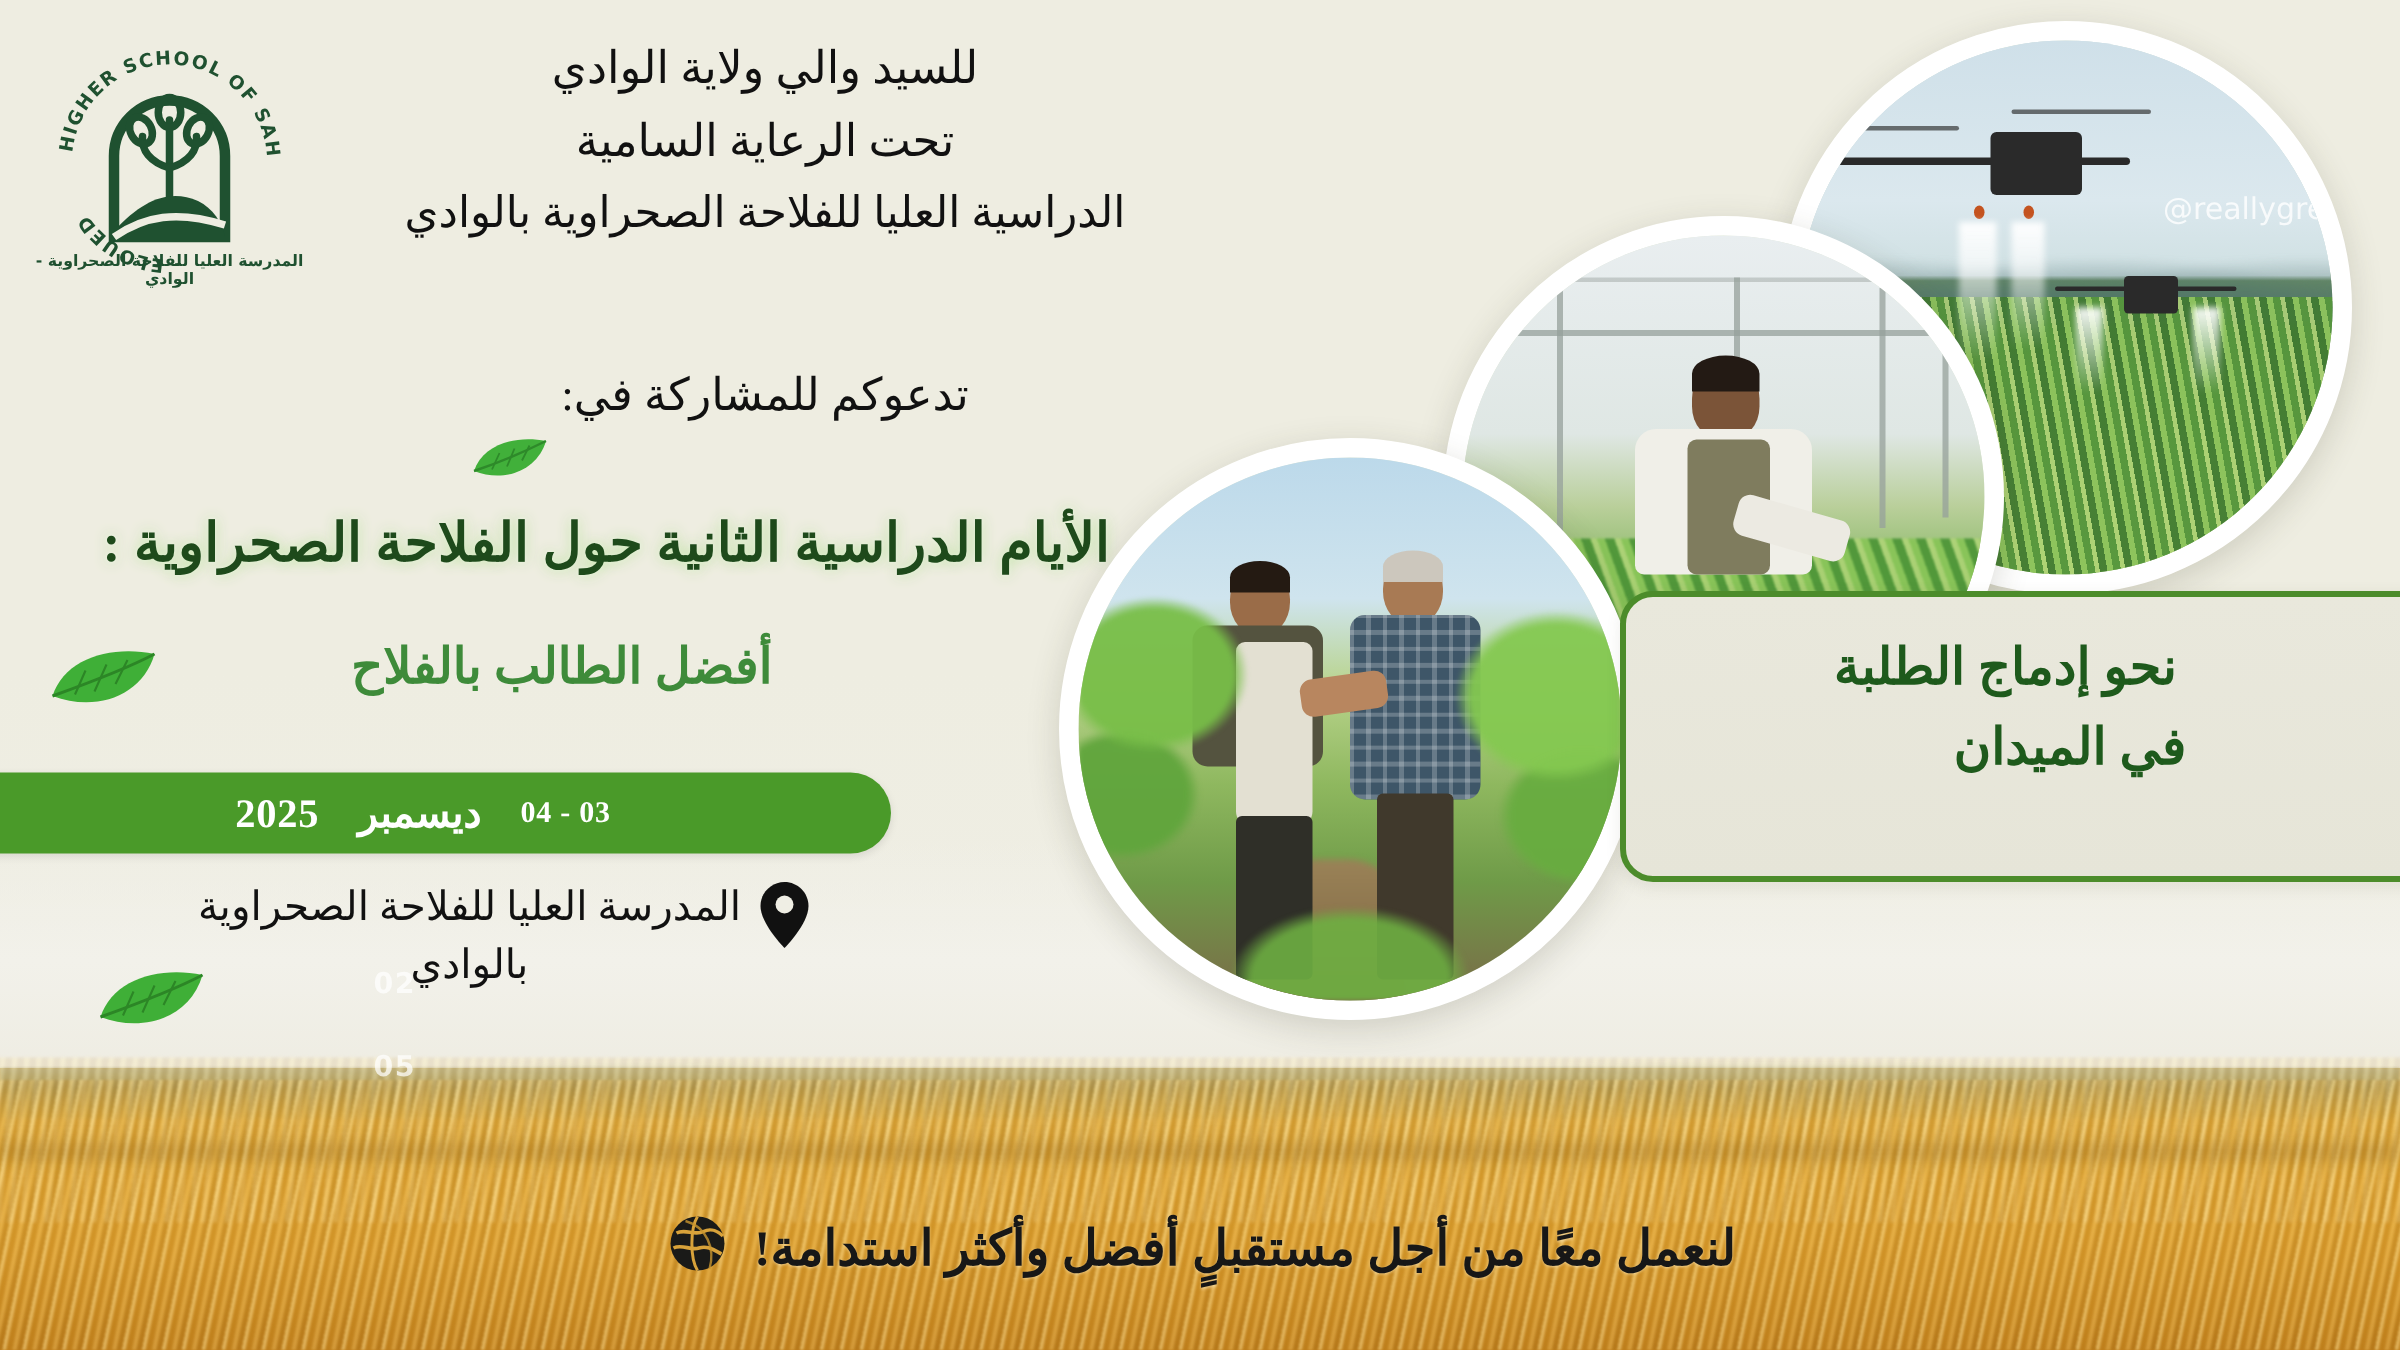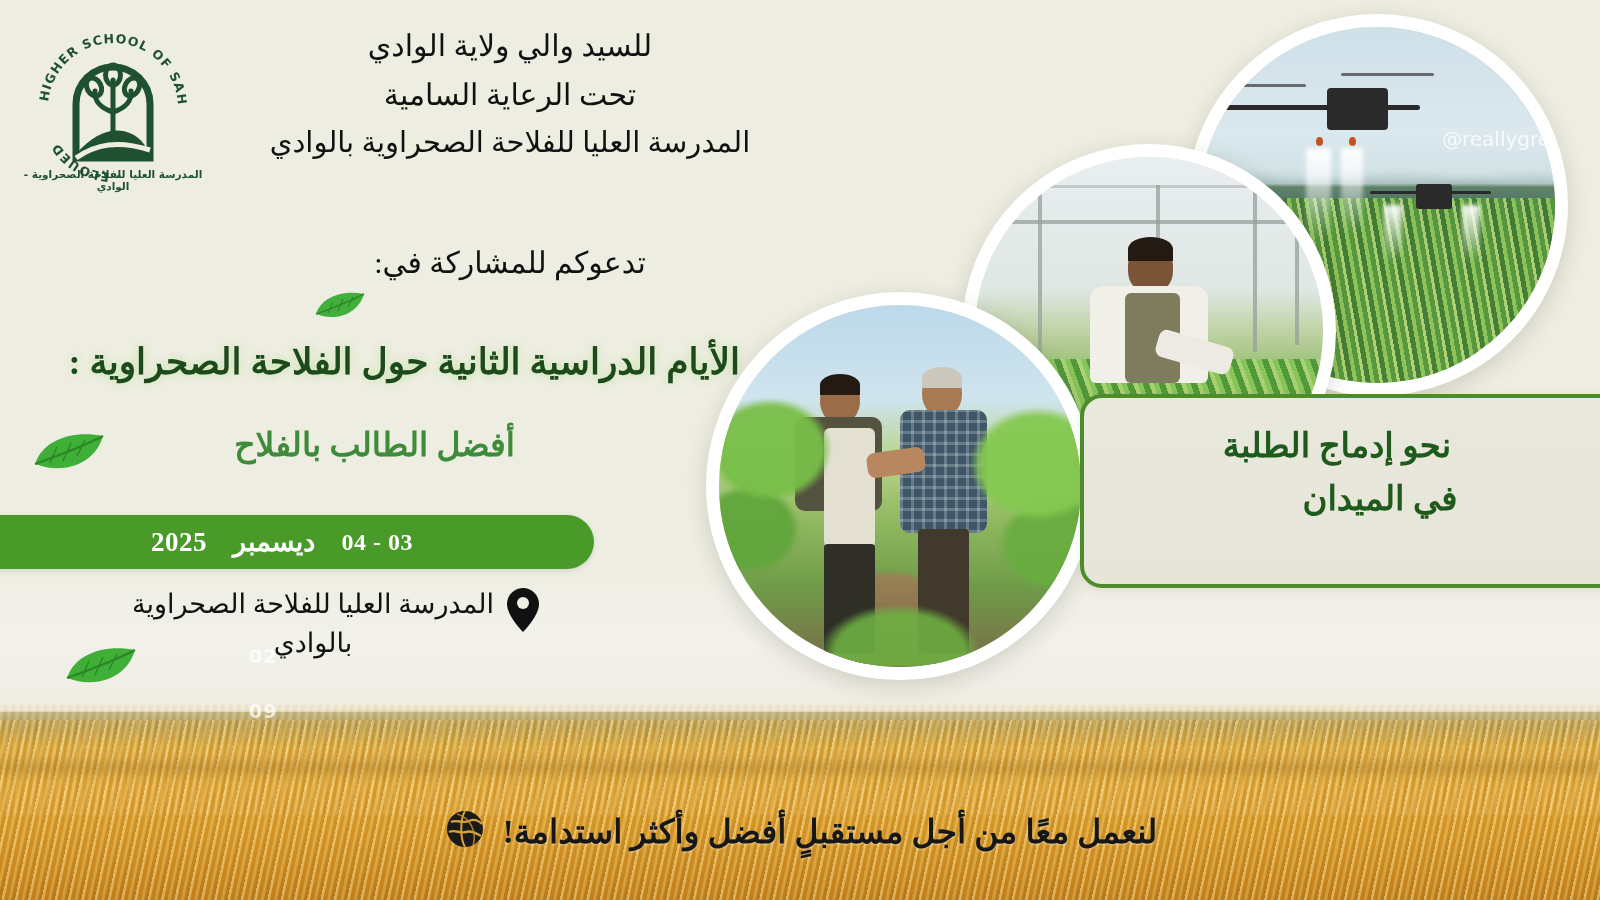--- a/index.html
+++ b/index.html
@@ -114,21 +114,21 @@
     position:absolute;left:-20px;top:515px;width:604px;height:54px;
     background:#4A9A29;border-radius:0 30px 30px 0;
     box-shadow:0 2px 6px rgba(0,0,0,.10);
     display:flex;align-items:center;justify-content:center;
     direction:rtl;gap:26px;padding-right:10px;
   }
   .date-band span{
     color:#fff;font-family:Liberation Serif, serif;
     font-weight:700;font-size:27px;letter-spacing:.5px;
   }
-  .date-band .d-day{font-size:24px;}
+  .date-band .d-day{font-size:20px;}
 
   
   .location{
     position:absolute;right:1060px;top:585px;width:420px;
     direction:rtl;text-align:center;
   }
   .location-row{display:flex;align-items:flex-start;justify-content:flex-start;gap:12px;direction:rtl;}
   .pin-icon{flex:0 0 auto;margin-top:2px;}
   .loc-text{font-size:27px;color:#111;line-height:1.45;font-weight:500;}
 
@@ -290,21 +290,21 @@
 
       <path d="M58,146 C78,124 96,118 114,126 C124,131 130,140 132,150 L58,150 Z" fill="#1F5130"></path>
       <path d="M58,150 C78,136 100,132 132,142" fill="none" stroke="#EEEDE1" stroke-width="5"></path>
     </svg>
   </div>
   <div class="logo-sub">المدرسة العليا للفلاحة الصحراوية - الوادي</div>
 
   <div class="header-block">
     <div class="header-line">للسيد والي ولاية الوادي</div>
     <div class="header-line">تحت الرعاية السامية</div>
-    <div class="header-line l3">المدرسة العليا للفلاحة الصحراوية بالوادي</div>
+    <div class="header-line l3">الدراسية العليا للفلاحة الصحراوية بالوادي</div>
   </div>
   <div class="invite">تدعوكم للمشاركة في:</div>
 
   <div class="leaf" style="left:312px;top:288px;">
     <svg width="56" height="36" viewBox="0 0 56 36" aria-hidden="true">
       <path d="M4,26 C10,8 32,2 52,6 C46,26 24,34 4,26 Z" fill="#41B03A"></path>
       <path d="M4,26 C22,20 40,12 52,6" stroke="#2E8A2A" stroke-width="1.6" fill="none"></path>
       <path d="M16,25 L21,14 M26,23 L31,11 M36,19 L41,9" stroke="#2E8A2A" stroke-width="1.2" fill="none"></path>
     </svg>
   </div>
@@ -340,21 +340,21 @@
           <circle cx="17" cy="16" r="6" fill="#EFEEE4"></circle>
         </svg>
       </span>
       <span class="loc-text">
         <span>المدرسة العليا للفلاحة الصحراوية</span><br>
         <span>بالوادي</span>
       </span>
     </div>
   </div>
   <div class="wm-num wm-02">02</div>
-  <div class="wm-num wm-03">09</div>
+  <div class="wm-num wm-03">05</div>
 
   <div class="circle c-drone">
     <div class="ph ph-drone">
       <div class="drone-mtn"></div>
       <div class="corn"></div>
 
       <div class="drone-body" style="left:6%;top:22%;width:56%;height:5px;"></div>
       <div class="drone-body" style="left:36%;top:17%;width:17%;height:12%;border-radius:4px;"></div>
       <div class="drone-body" style="left:8%;top:16%;width:22%;height:3px;opacity:.65;border-radius:2px;"></div>
       <div class="drone-body" style="left:40%;top:13%;width:26%;height:3px;opacity:.65;border-radius:2px;"></div>

